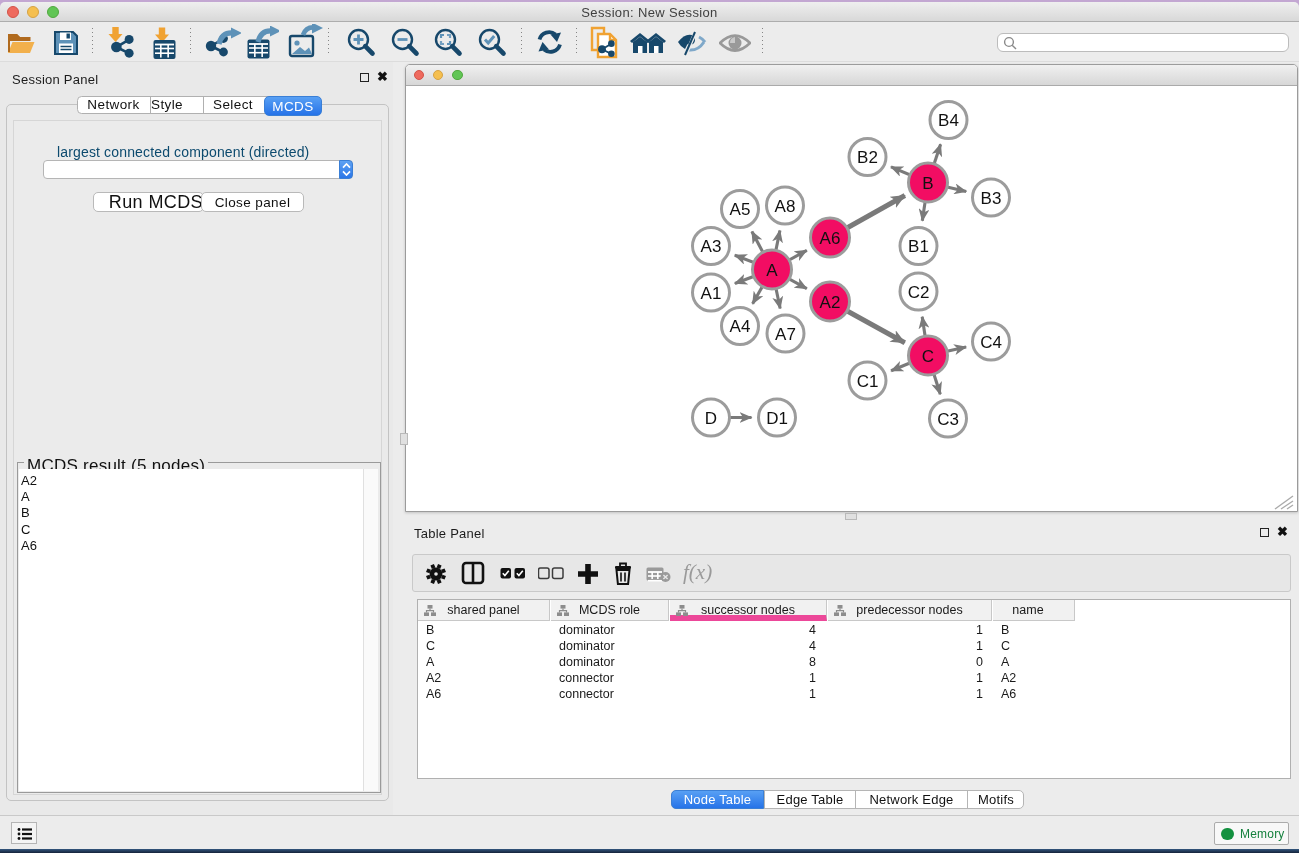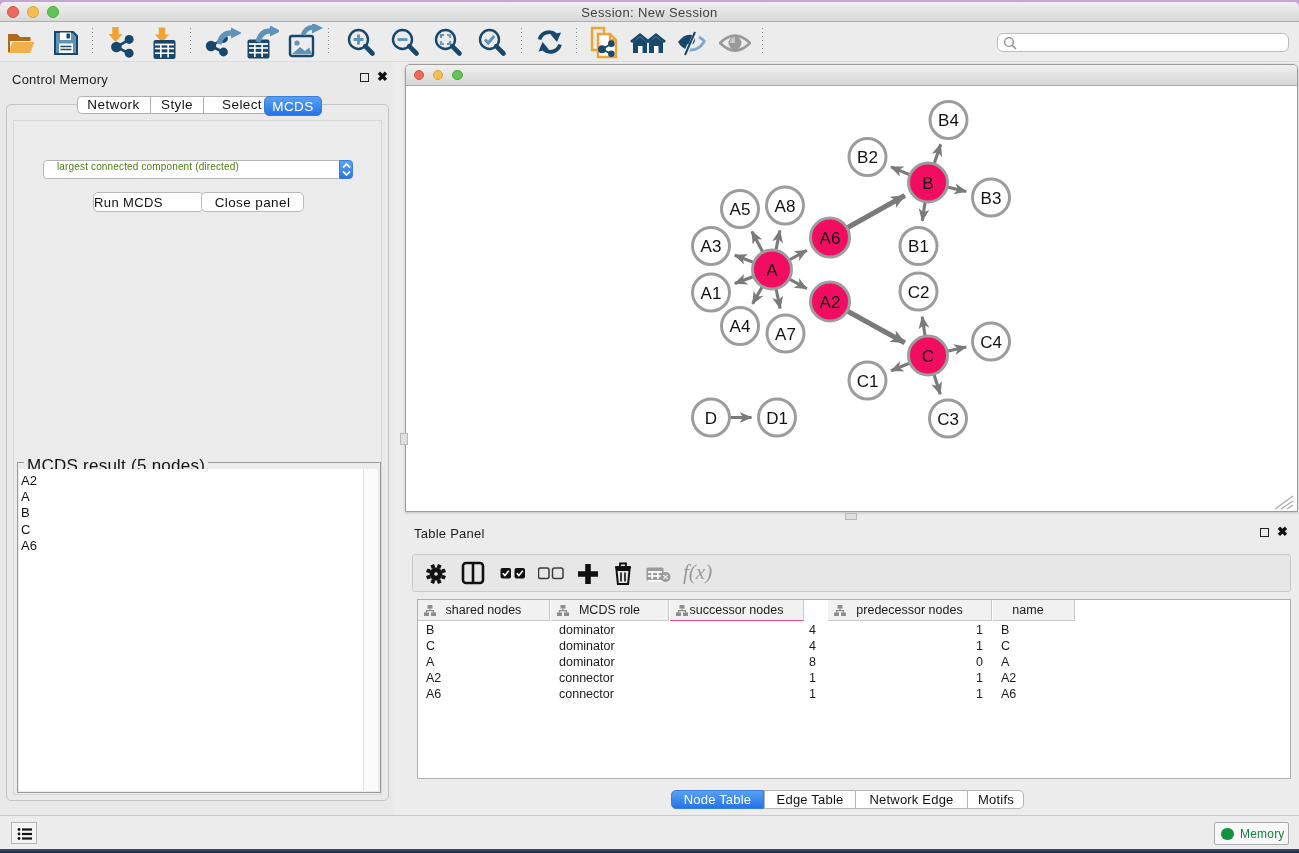--- a/index.html
+++ b/index.html
@@ -147,39 +147,39 @@
       <circle cx="16" cy="11" r="6.5" fill="#999"></circle>
       <path d="M16,5 A6,6 0 0 0 11,11 L16,11 z" fill="#c9c9c9"></path>
     </svg>
 <div style="position:absolute;left:997px;top:33px;width:292px;height:19px;background:#fff;border:1px solid #bcbcbc;border-radius:6px"></div>
 <svg style="position:absolute;left:1003px;top:36px" width="14" height="14" xmlns="http://www.w3.org/2000/svg">
       <circle cx="6" cy="6" r="4.4" fill="none" stroke="#8a8a8a" stroke-width="1.4"></circle>
       <line x1="9.2" y1="9.2" x2="13" y2="13" stroke="#8a8a8a" stroke-width="1.4"></line>
     </svg>
 
 <div style="position:absolute;left:0;top:62px;width:393px;height:754px;background:#e9e9e9"></div>
-<div style="position:absolute;left:12px;top:72px;font-size:13px;letter-spacing:0.25px;color:#1c1c1c">Control Memory</div>
+<div style="position:absolute;left:12px;top:72px;font-size:13px;letter-spacing:0.25px;color:#1c1c1c">Session Panel</div>
 <div style="position:absolute;left:360px;top:73px;width:9px;height:9px;border:1.6px solid #222"></div>
     <div style="position:absolute;left:377px;top:69px;font-size:13px;font-weight:bold;color:#111">✖</div>
 <div style="position:absolute;left:6px;top:104px;width:383px;height:697px;background:#eaeaea;border:1px solid #c3c3c3;border-radius:5px"></div>
 <div style="position:absolute;left:77px;top:95.5px;width:243px;height:18px;background:#fff;border:1px solid #b0b0b0;border-radius:4.5px"></div>
     <div style="position:absolute;left:150px;top:95.5px;width:1px;height:18px;background:#b0b0b0"></div>
     <div style="position:absolute;left:203px;top:95.5px;width:1px;height:18px;background:#b0b0b0"></div>
     <div style="position:absolute;left:77px;top:95.5px;width:73px;height:18px;color:#111;text-align:center;line-height:18px;font-size:13.5px;letter-spacing:0.4px">Network</div>
-    <div style="position:absolute;left:151px;top:95.5px;width:52px;height:18px;color:#111;text-align:center;line-height:18px;font-size:13.5px;letter-spacing:0.4px">Style</div>
-    <div style="position:absolute;left:204px;top:95.5px;width:58px;height:18px;color:#111;text-align:right;line-height:18px;font-size:13.5px;letter-spacing:0.4px">Select</div>
+    <div style="position:absolute;left:151px;top:95.5px;width:52px;height:18px;color:#111;line-height:18px;font-size:13.5px;letter-spacing:0.4px">Style</div>
+    <div style="position:absolute;left:204px;top:95.5px;width:58px;height:18px;color:#111;text-align:center;line-height:18px;font-size:13.5px;letter-spacing:0.4px">Select</div>
     <div style="position:absolute;left:264px;top:95.5px;width:58px;height:20.5px;background:linear-gradient(#58a0f4,#2673e8);border:1px solid #3a7fd6;border-radius:5px;color:#fff;text-align:center;line-height:20px;font-size:13.5px;letter-spacing:0.4px">MCDS</div>
 <div style="position:absolute;left:13px;top:120px;width:369px;height:675px;background:#ebebeb;border:1px solid #d6d6d6"></div>
 <div style="position:absolute;left:43px;top:160px;width:310px;height:19px;background:#fff;border:1px solid #b5b5b5;border-radius:4px"></div>
-<div style="position:absolute;left:57px;top:161px;font-size:10px;letter-spacing:0.15px;color:#4d7c0f">largest connected component (directed)</div>
+<div style="position:absolute;left:57px;top:144px;font-size:14px;letter-spacing:0.15px;color:#0c4a6e">largest connected component (directed)</div>
 <div style="position:absolute;left:339px;top:160px;width:14px;height:19px;background:linear-gradient(#5fa2f3,#2a76e8);border:1px solid #3a7fd6;border-radius:0 4px 4px 0"></div>
 <svg style="position:absolute;left:341.5px;top:163px" width="10" height="13" xmlns="http://www.w3.org/2000/svg">
       <path d="M1,4.6 L4.5,1 L8,4.6 M1,8.4 L4.5,12 L8,8.4" stroke="#fff" stroke-width="1.7" fill="none"></path>
     </svg>
-<div style="position:absolute;left:93px;top:192px;width:111px;height:20px;background:#fff;border:1px solid #b9b9b9;border-radius:5px;text-align:left;line-height:19px;font-size:13px;letter-spacing:0.4px;color:#111">Run MCDS</div>
+<div style="position:absolute;left:93px;top:192px;width:111px;height:20px;background:#fff;border:1px solid #b9b9b9;border-radius:5px;text-align:right;line-height:19px;font-size:18px;letter-spacing:0.4px;color:#111">Run MCDS</div>
 <div style="position:absolute;left:201px;top:192px;width:103px;height:20px;background:#fff;border:1px solid #b9b9b9;border-radius:5px;text-align:center;line-height:19px;font-size:13.5px;letter-spacing:0.4px;color:#111">Close panel</div>
 
 <div style="position:absolute;left:17px;top:462px;width:364px;height:331px;border:1px solid #9a9a9a"></div>
 <div style="position:absolute;left:24px;top:456px;background:#ebebeb;padding:0 3px;font-size:17px;letter-spacing:0.25px;color:#111">MCDS result (5 nodes)</div>
 <div style="position:absolute;left:19px;top:469px;width:344px;height:322px;background:#fff"></div>
 <div style="position:absolute;left:363px;top:469px;width:15px;height:322px;background:#fafafa;border-left:1px solid #e0e0e0"></div>
 <div style="position:absolute;left:21px;top:473px;font-size:13px;line-height:16.2px;color:#111">A2<br>A<br>B<br>C<br>A6</div>
 
 <div style="position:absolute;left:405px;top:64px;width:893px;height:448px;background:#fff;border:1px solid #9b9b9b;border-radius:5px 5px 0 0;box-shadow:0 1px 3px rgba(0,0,0,0.18)"></div>
 <div style="position:absolute;left:406px;top:65px;width:891px;height:21px;background:linear-gradient(#f0f0f0,#d7d7d7);border-bottom:1px solid #aaa;border-radius:4px 4px 0 0"></div>
@@ -313,35 +313,35 @@
       <line x1="2.0" y1="10.0" x2="16.0" y2="10.0" stroke="#fff" stroke-width="1.6"></line>
       <line x1="2.0" y1="14.7" x2="16.0" y2="14.7" stroke="#fff" stroke-width="1.6"></line>
       <line x1="2.0" y1="6.0" x2="16.0" y2="6.0" stroke="#fff" stroke-width="1.8"></line>
       <line x1="6.166666666666667" y1="6.0" x2="6.166666666666667" y2="13.0" stroke="#fff" stroke-width="1.6"></line>
       <line x1="11.833333333333334" y1="6.0" x2="11.833333333333334" y2="13.0" stroke="#fff" stroke-width="1.6"></line>
       <circle cx="19.5" cy="11" r="5" fill="#9a9a9a"></circle>
       <path d="M17.4,8.9 l4.2,4.2 M21.6,8.9 l-4.2,4.2" stroke="#e7e7e7" stroke-width="1.4"></path>
     </svg>
 <div style="position:absolute;left:683px;top:560px;font-family:'Liberation Serif',serif;font-style:italic;font-size:21px;color:#9a9a9a">f(x)</div>
 <div style="position:absolute;left:417px;top:599px;width:874px;height:180px;background:#fff;border:1px solid #b0b0b0"></div>
-<div style="position:absolute;left:418px;top:600px;width:132px;height:21px;background:#f1f1f1;border-right:1px solid #c8c8c8;border-bottom:1px solid #c8c8c8;text-align:center;line-height:21px;font-size:12.5px;color:#1a1a1a;">shared nodes</div>
+<div style="position:absolute;left:418px;top:600px;width:132px;height:21px;background:#f1f1f1;border-right:1px solid #c8c8c8;border-bottom:1px solid #c8c8c8;text-align:center;line-height:21px;font-size:12.5px;color:#1a1a1a;">shared panel</div>
     <svg style="position:absolute;left:424px;top:605px" width="12" height="11" xmlns="http://www.w3.org/2000/svg">
       <rect x="3.5" y="0" width="5" height="3.6" fill="#8d8d8d"></rect>
       <path d="M6,3.6 v2 M2.5,7.4 v-1.8 h7 v1.8" stroke="#8d8d8d" stroke-width="1.2" fill="none"></path>
       <rect x="0" y="7.4" width="5" height="3.6" fill="#8d8d8d"></rect>
       <rect x="7" y="7.4" width="5" height="3.6" fill="#8d8d8d"></rect>
     </svg>
     <div style="position:absolute;left:551px;top:600px;width:118px;height:21px;background:#f1f1f1;border-right:1px solid #c8c8c8;border-bottom:1px solid #c8c8c8;text-align:center;line-height:21px;font-size:12.5px;color:#1a1a1a;">MCDS role</div>
     <svg style="position:absolute;left:557px;top:605px" width="12" height="11" xmlns="http://www.w3.org/2000/svg">
       <rect x="3.5" y="0" width="5" height="3.6" fill="#8d8d8d"></rect>
       <path d="M6,3.6 v2 M2.5,7.4 v-1.8 h7 v1.8" stroke="#8d8d8d" stroke-width="1.2" fill="none"></path>
       <rect x="0" y="7.4" width="5" height="3.6" fill="#8d8d8d"></rect>
       <rect x="7" y="7.4" width="5" height="3.6" fill="#8d8d8d"></rect>
     </svg>
-    <div style="position:absolute;left:670px;top:600px;width:134px;height:21px;background:#f1f1f1;border-right:1px solid #c8c8c8;border-bottom:1px solid #ec4899;text-align:center;line-height:21px;font-size:12.5px;color:#1a1a1a;">successor nodes</div>
+    <div style="position:absolute;left:670px;top:600px;width:157px;height:21px;background:#f1f1f1;border-right:1px solid #c8c8c8;border-bottom:6px solid #ec4899;text-align:center;line-height:21px;font-size:12.5px;color:#1a1a1a;">successor nodes</div>
     <svg style="position:absolute;left:676px;top:605px" width="12" height="11" xmlns="http://www.w3.org/2000/svg">
       <rect x="3.5" y="0" width="5" height="3.6" fill="#8d8d8d"></rect>
       <path d="M6,3.6 v2 M2.5,7.4 v-1.8 h7 v1.8" stroke="#8d8d8d" stroke-width="1.2" fill="none"></path>
       <rect x="0" y="7.4" width="5" height="3.6" fill="#8d8d8d"></rect>
       <rect x="7" y="7.4" width="5" height="3.6" fill="#8d8d8d"></rect>
     </svg>
     <div style="position:absolute;left:828px;top:600px;width:164px;height:21px;background:#f1f1f1;border-right:1px solid #c8c8c8;border-bottom:1px solid #c8c8c8;text-align:center;line-height:21px;font-size:12.5px;color:#1a1a1a;">predecessor nodes</div>
     <svg style="position:absolute;left:834px;top:605px" width="12" height="11" xmlns="http://www.w3.org/2000/svg">
       <rect x="3.5" y="0" width="5" height="3.6" fill="#8d8d8d"></rect>
       <path d="M6,3.6 v2 M2.5,7.4 v-1.8 h7 v1.8" stroke="#8d8d8d" stroke-width="1.2" fill="none"></path>

